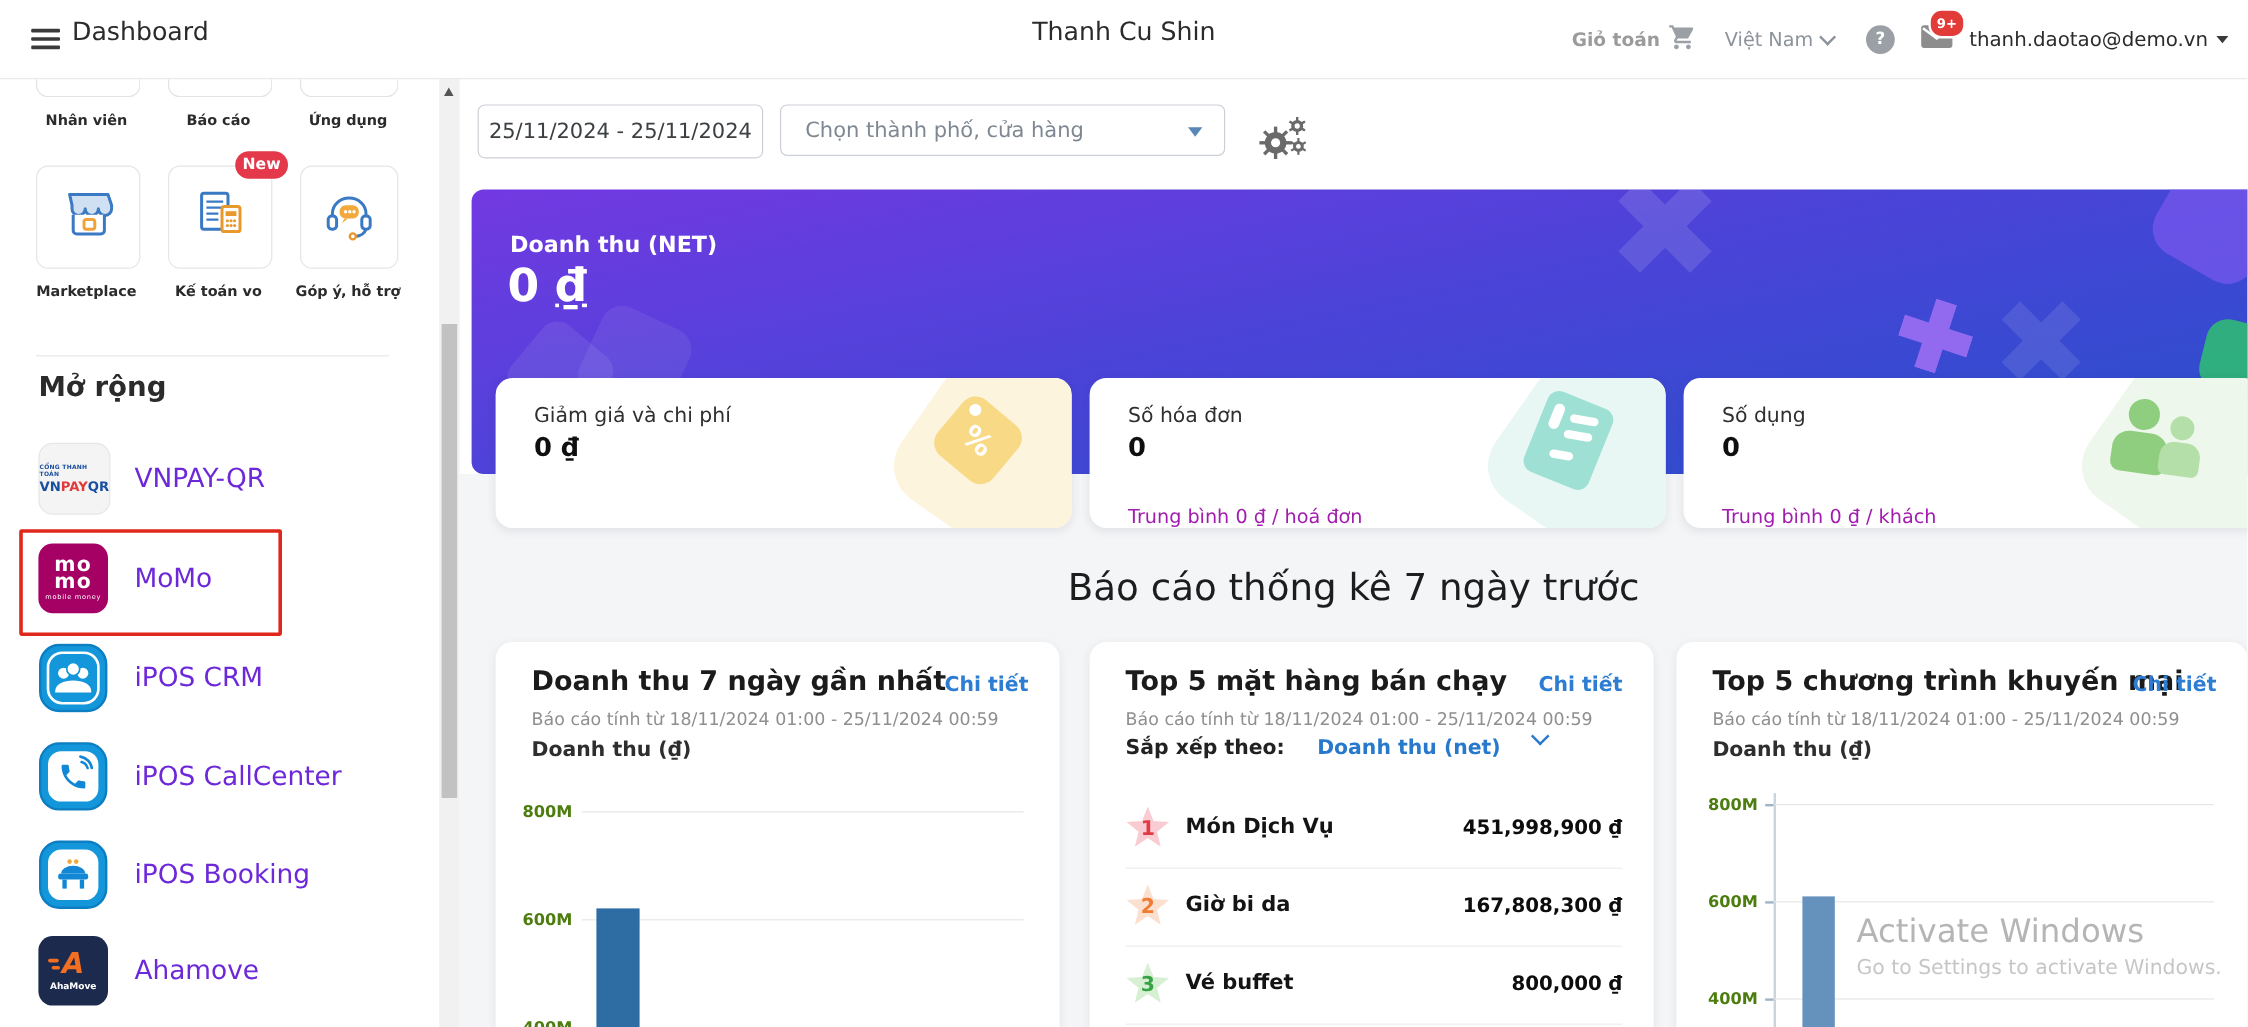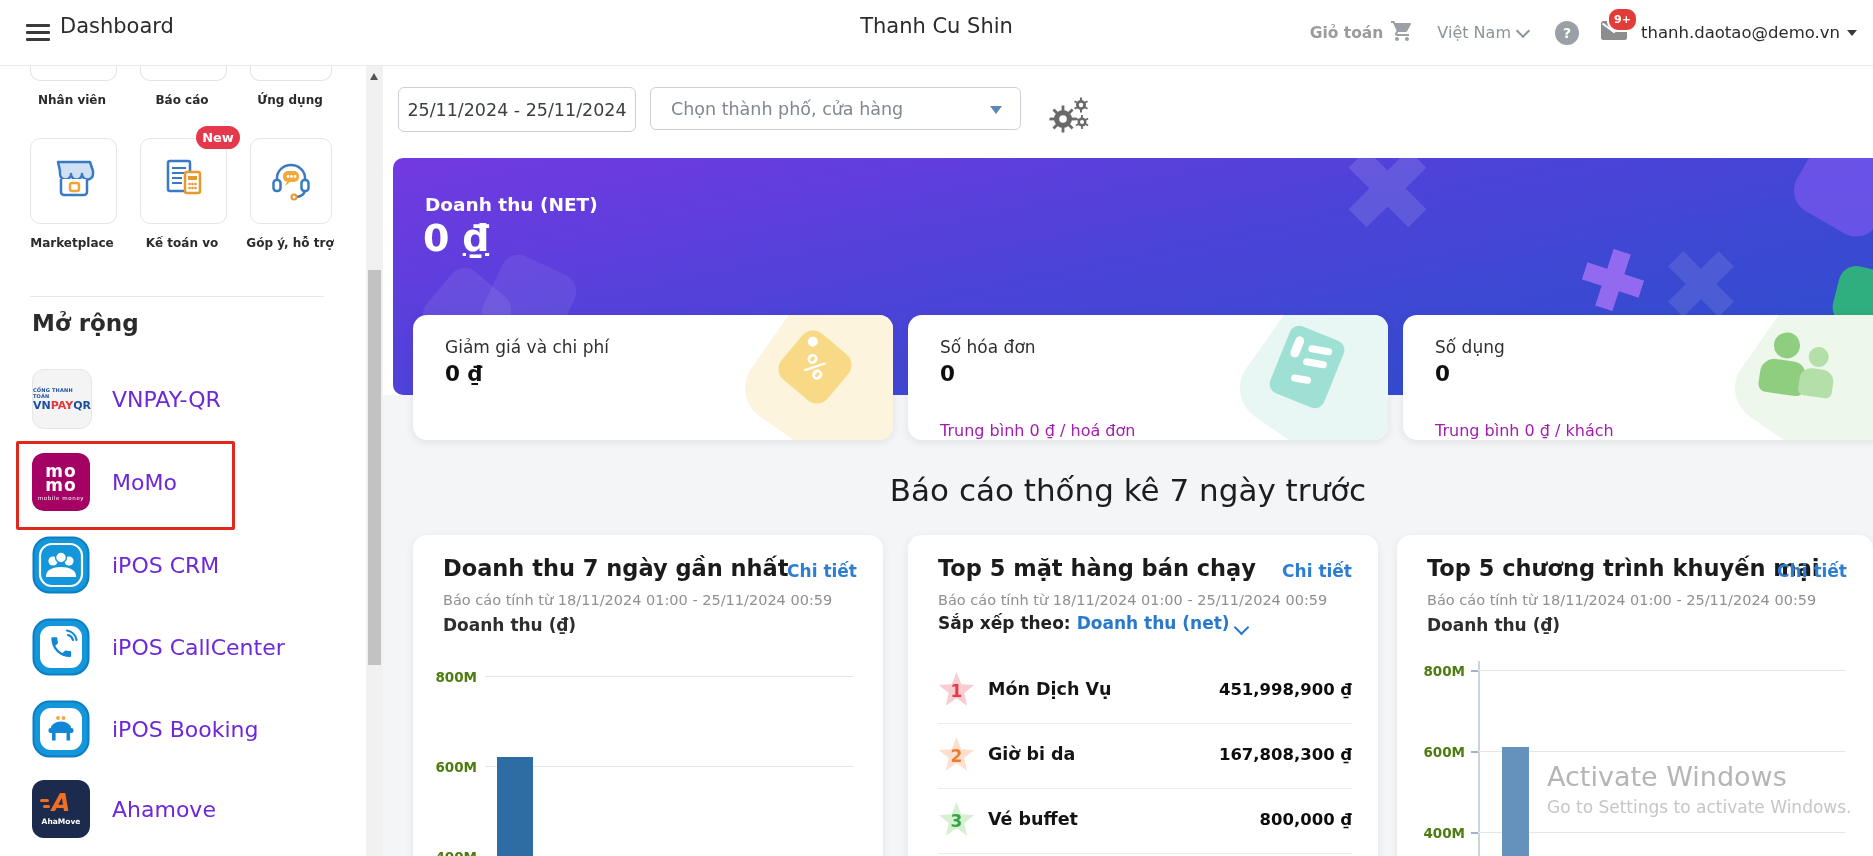--- a/index.html
+++ b/index.html
@@ -76,21 +76,21 @@
   .graybg{left:383px;top:395px;width:1490px;height:461px;background:#f4f5f6;z-index:1;}
   .sect-title{left:383px;top:472px;width:1490px;text-align:center;font-size:31px;font-weight:500;color:#1d1d1d;z-index:5;}
   .rcard{top:535px;height:340px;background:#fff;border-radius:14px;box-shadow:0 2px 8px rgba(40,50,80,.08);overflow:hidden;z-index:10;}
   .rcard .ti{position:absolute;left:30px;top:20px;font-size:22.5px;font-weight:600;color:#1b1b1b;}
   .rcard .lk{position:absolute;right:26px;top:26px;font-size:17px;font-weight:600;color:#2d7dd2;cursor:pointer;}
   .rcard .su{position:absolute;left:30px;top:57px;font-size:14.5px;color:#8f8f8f;}
   .rcard .me{position:absolute;left:30px;top:80px;font-size:17px;font-weight:600;color:#2e2e2e;}
   .tick{position:absolute;width:48px;text-align:right;font-size:13.5px;font-weight:700;color:#4d7c0f;}
   .gline{position:absolute;height:1px;background:#e6e6e6;}
   .bar{position:absolute;bottom:0;}
-  .sortrow{position:absolute;left:30px;top:78px;display:flex;align-items:flex-end;gap:6px;font-size:17px;}
+  .sortrow{position:absolute;left:30px;top:78px;display:flex;align-items:flex-start;gap:27px;font-size:17px;}
   .sortrow .sl{font-weight:600;color:#222;}
   .sortrow .sv{font-weight:700;color:#2879cc;}
   .bluechev{width:9px;height:9px;border-right:2.6px solid #2879cc;border-bottom:2.6px solid #2879cc;transform:rotate(45deg);margin-top:-5px;}
   .item{position:absolute;left:0;width:470px;height:52px;}
   .star{position:absolute;left:30px;top:7px;width:37px;height:37px;display:flex;align-items:center;justify-content:center;
         clip-path:polygon(50% 0%,63% 33%,98% 35%,71% 57%,79% 91%,50% 71%,21% 91%,29% 57%,2% 35%,37% 33%);
         font-size:17px;font-weight:700;}
   .item .nm{position:absolute;left:80px;top:14px;font-size:17.5px;font-weight:600;color:#141414;}
   .item .vl{position:absolute;right:26px;top:15px;font-size:16.5px;font-weight:700;color:#0d0d0d;}
   .rowline{position:absolute;left:30px;width:414px;height:1px;background:#ededed;}

